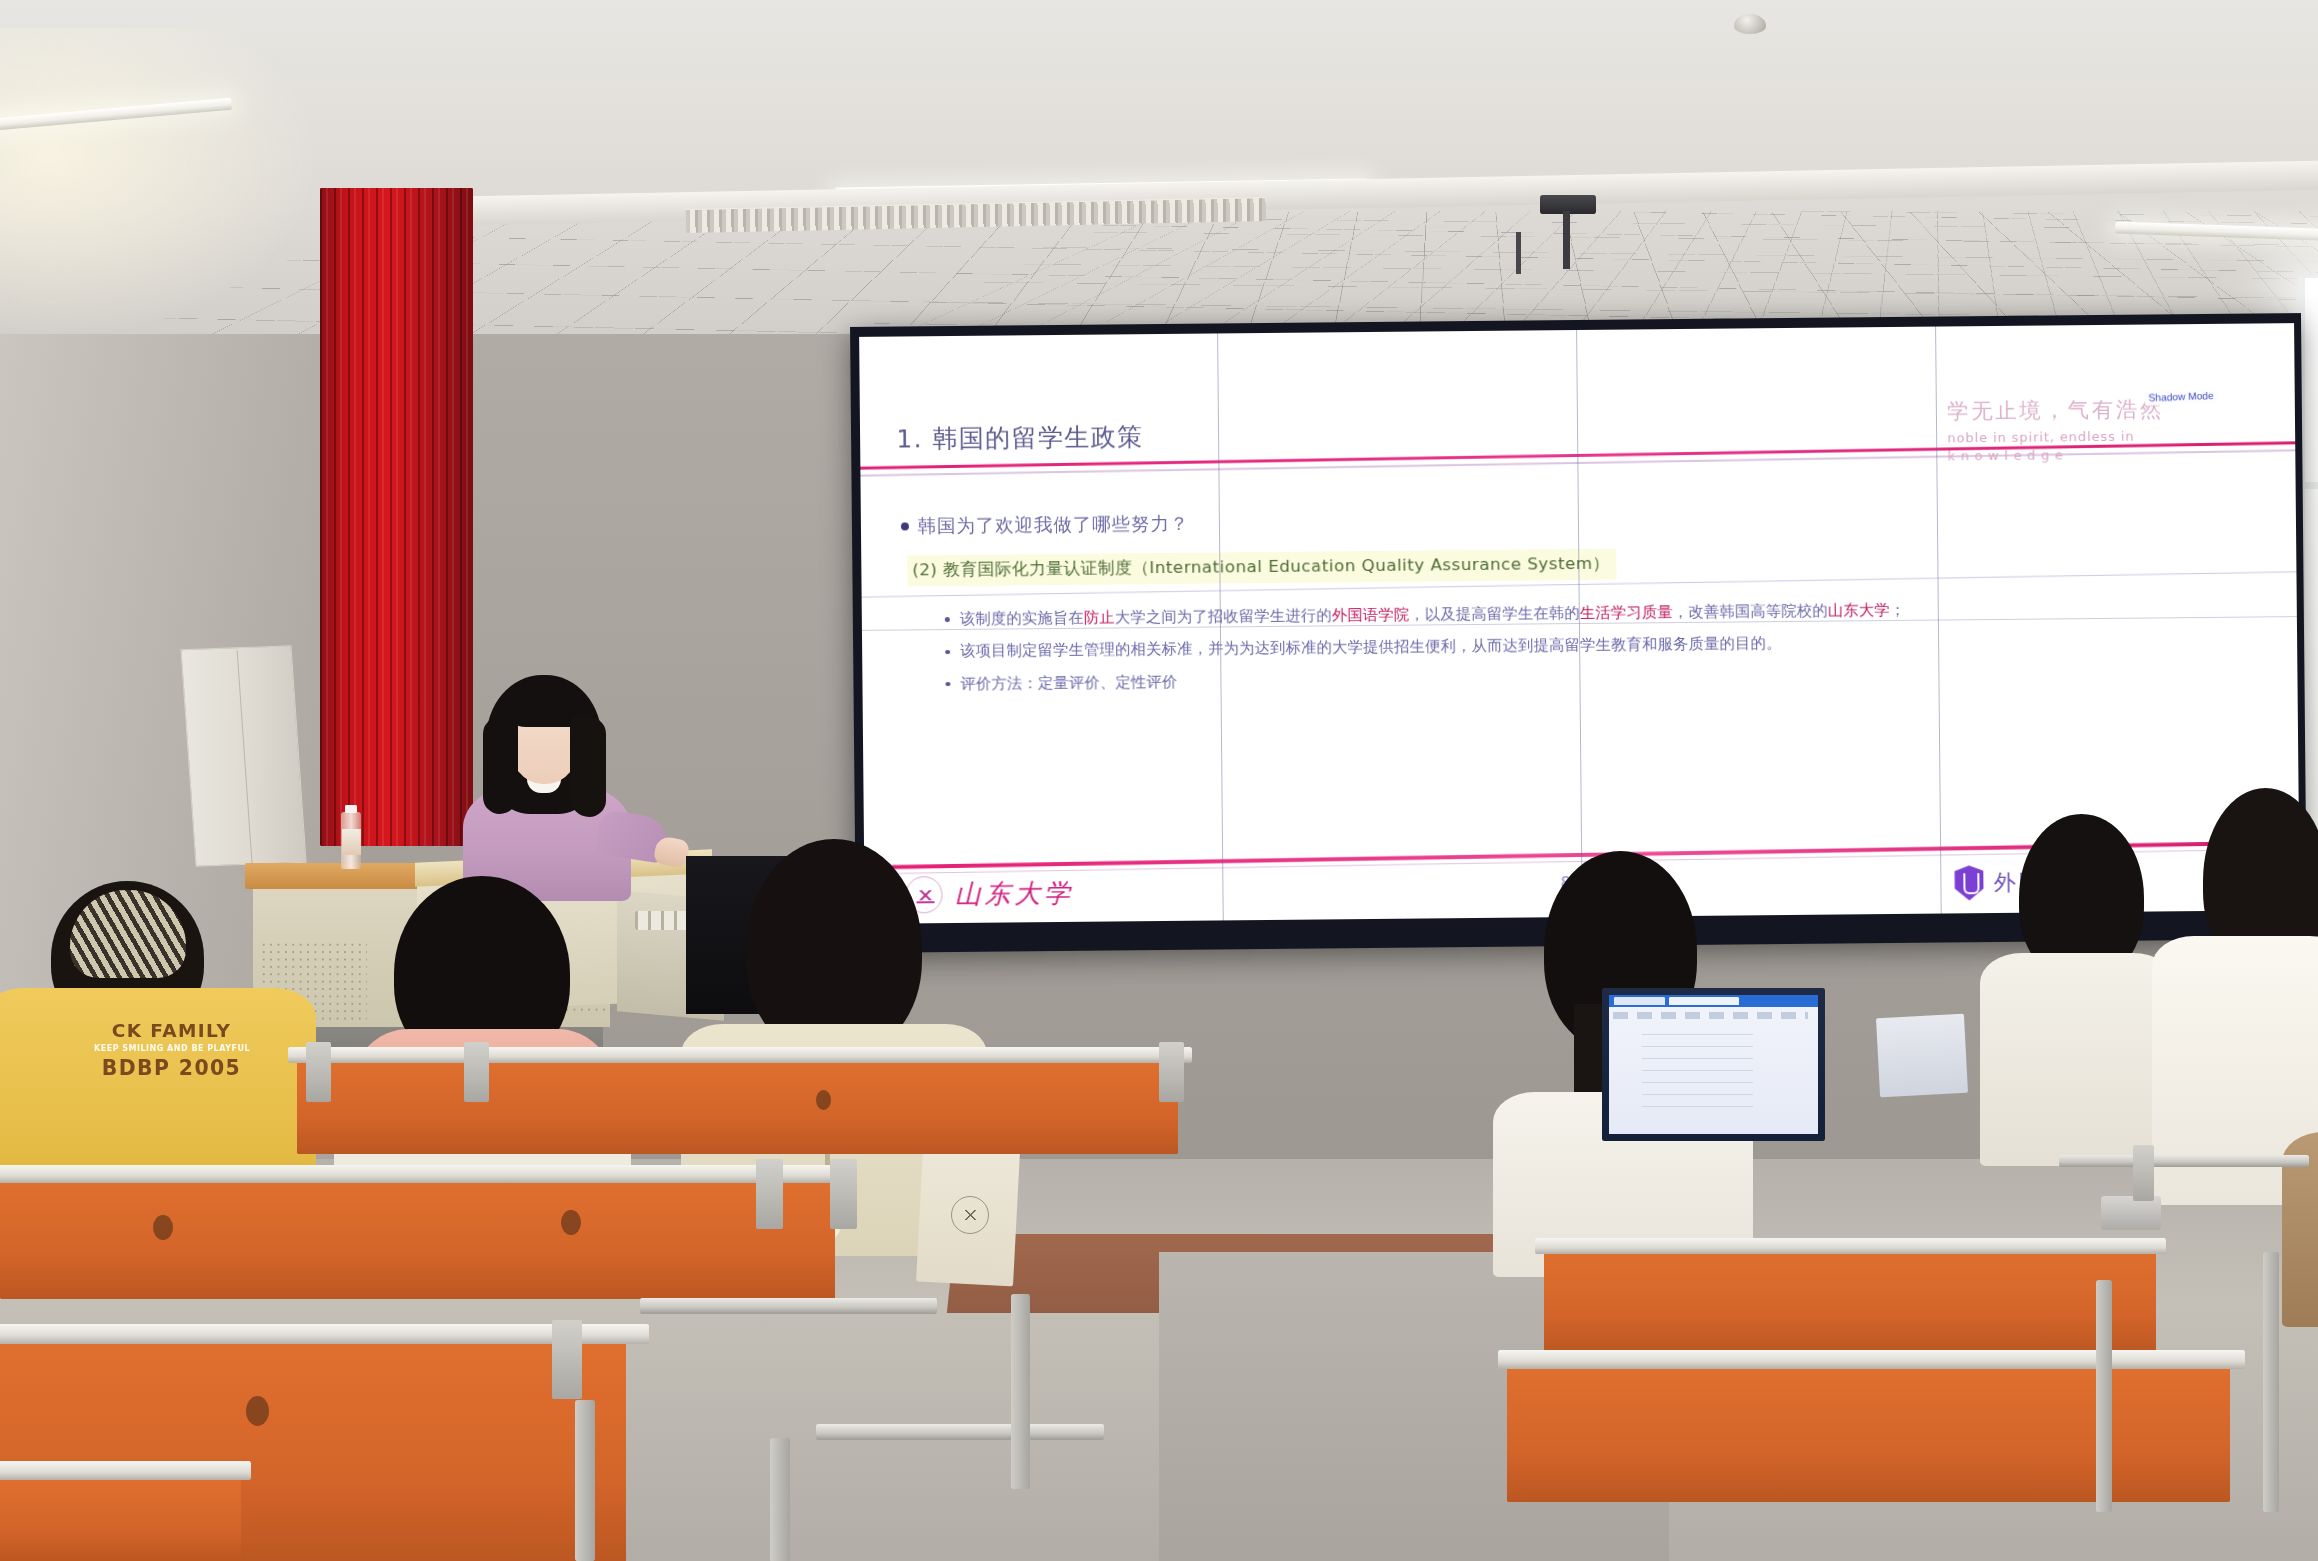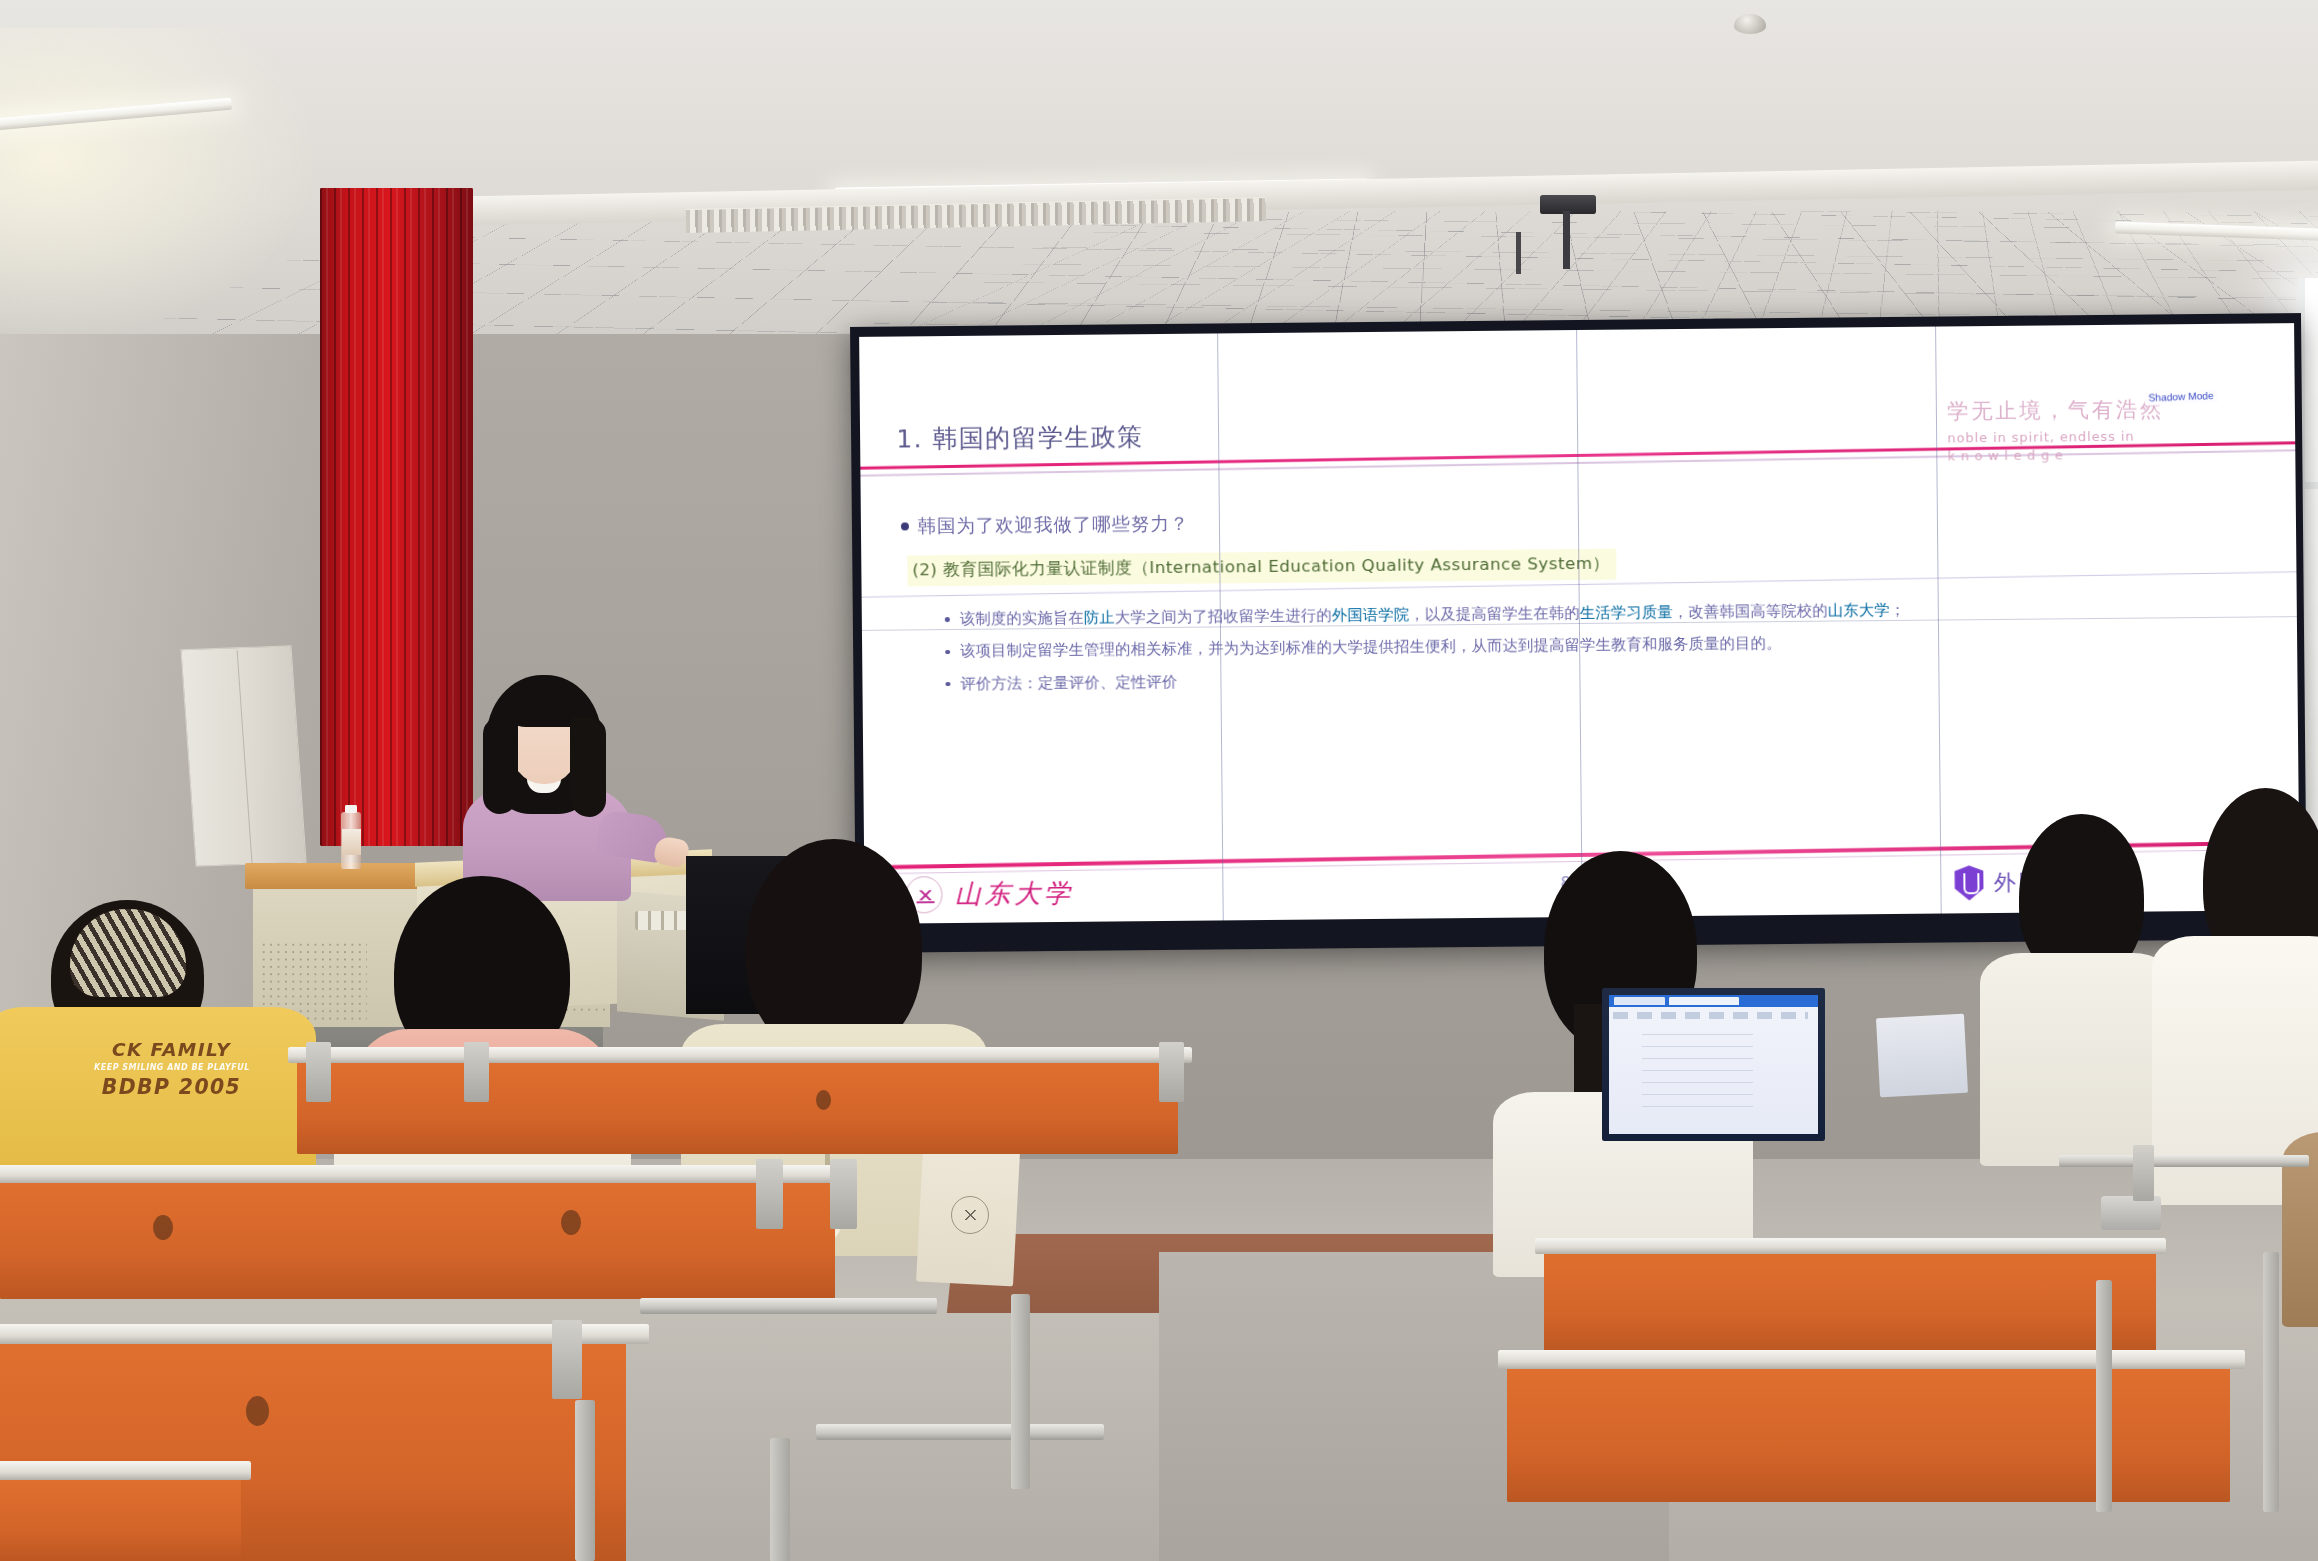--- a/index.html
+++ b/index.html
@@ -140,21 +140,21 @@
     background:rgba(176,168,214,.65);transform:rotate(-0.45deg);
   }
 
   .body-list{position:absolute;left:83px;top:271px;width:1067px;}
   .bl-item{display:flex;gap:10.2px;margin-bottom:7.4px;}
   .bl-dot{width:4.6px;height:4.6px;border-radius:50%;background:#5a589b;margin-top:10.2px;flex:none;}
   .bl-text{
     font-size:15.3px;line-height:1.62;color:#6a68a8;letter-spacing:0.2px;
     font-family:"DejaVu Sans","Liberation Sans",sans-serif;
   }
-  .em-blue{color:#0369a1;}
+  .em-blue{color:#be185d;}
 
   .watermark{
     position:absolute;left:1087px;top:70px;width:325px;color:#d6a9c6;
     font-family:"DejaVu Sans","Liberation Sans",sans-serif;
   }
   .wm-cn{font-size:21.3px;letter-spacing:2.8px;color:#dcb0cb;white-space:nowrap;}
   .wm-en1{font-size:13px;letter-spacing:0.9px;color:#d9a6c2;margin-top:4.6px;}
   .wm-en2{font-size:13px;letter-spacing:5.6px;color:#d9a6c2;margin-top:2.8px;}
   .shadow-mode{
     position:absolute;left:1285px;top:66px;
@@ -545,21 +545,21 @@
   <div class="laptop"></div>
   <div class="laptop-screen"></div>
   <div class="lap-titlebar"></div>
   <div class="lap-tab" style="left:1614px;width:51px;"></div>
   <div class="lap-tab" style="left:1669px;width:70px;background:#eef3fb;"></div>
   <div class="lap-toolbar"></div>
   <div class="lap-lines"></div>
   <div class="laptop2"></div>
   <div class="phone"></div>
 
-  <div class="stu" style="left:0px;top:900px;width:325px;height:399px;font-style:italic;">
+  <div class="stu" style="left:0px;top:881px;width:325px;height:399px;">
     <div class="head" style="position:absolute;left:51px;top:0;width:153px;height:153px;background:#1a1411;"></div>
     <div style="position:absolute;left:70px;top:9.3px;width:116px;height:88px;
         background:repeating-linear-gradient(60deg,#3a312a 0 4.6px,#cfc6ae 4.6px 10.2px);border-radius:56px 56px 28px 28px;"></div>
     <div class="torso" style="position:absolute;left:-18.5px;top:107px;width:334px;height:292px;
         background:linear-gradient(180deg,#f0cb5c,#e4bb45 55%,#d5a932);"></div>
     <div class="shirt-text" style="left:51px;top:139px;width:241px;font-size:18.5px;letter-spacing:1.4px;">CK FAMILY</div>
     <div class="shirt-sub" style="left:42px;top:163px;width:260px;">KEEP SMILING AND BE PLAYFUL</div>
     <div class="shirt-text" style="left:51px;top:175px;width:241px;font-size:20.4px;letter-spacing:1.4px;">BDBP 2005</div>
   </div>
 

